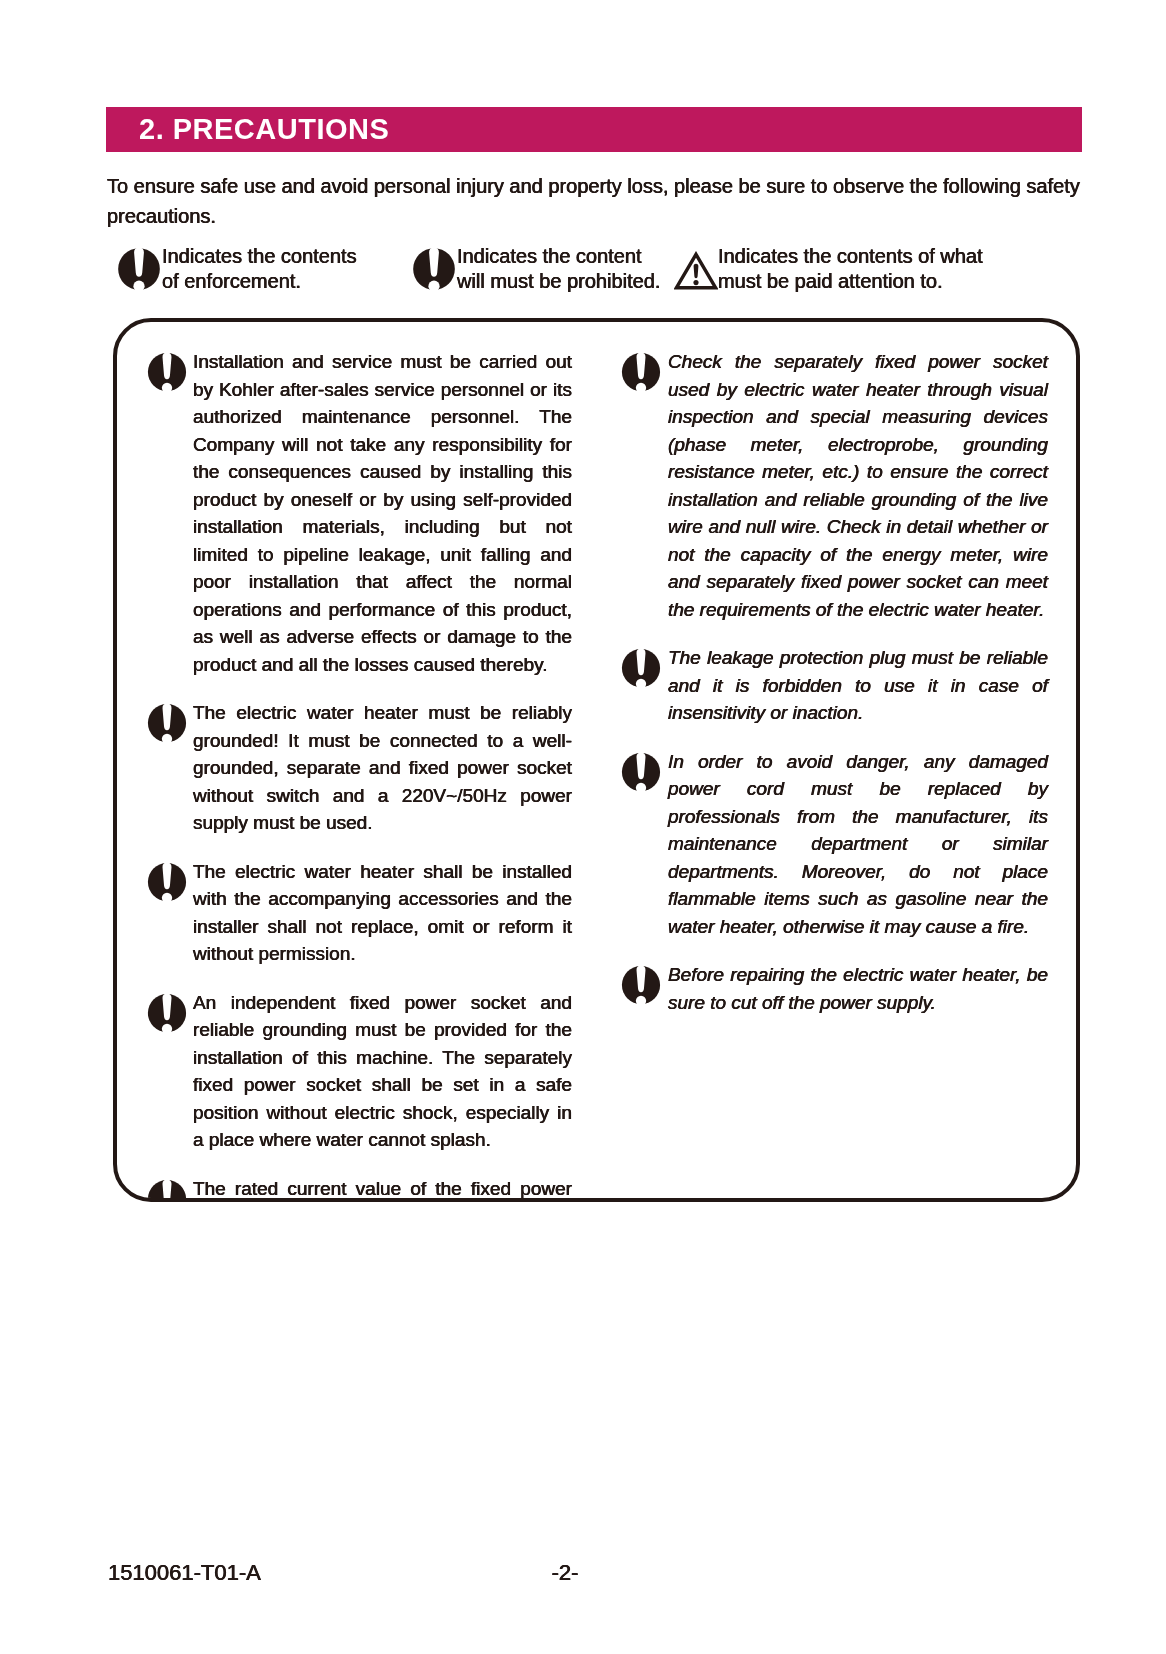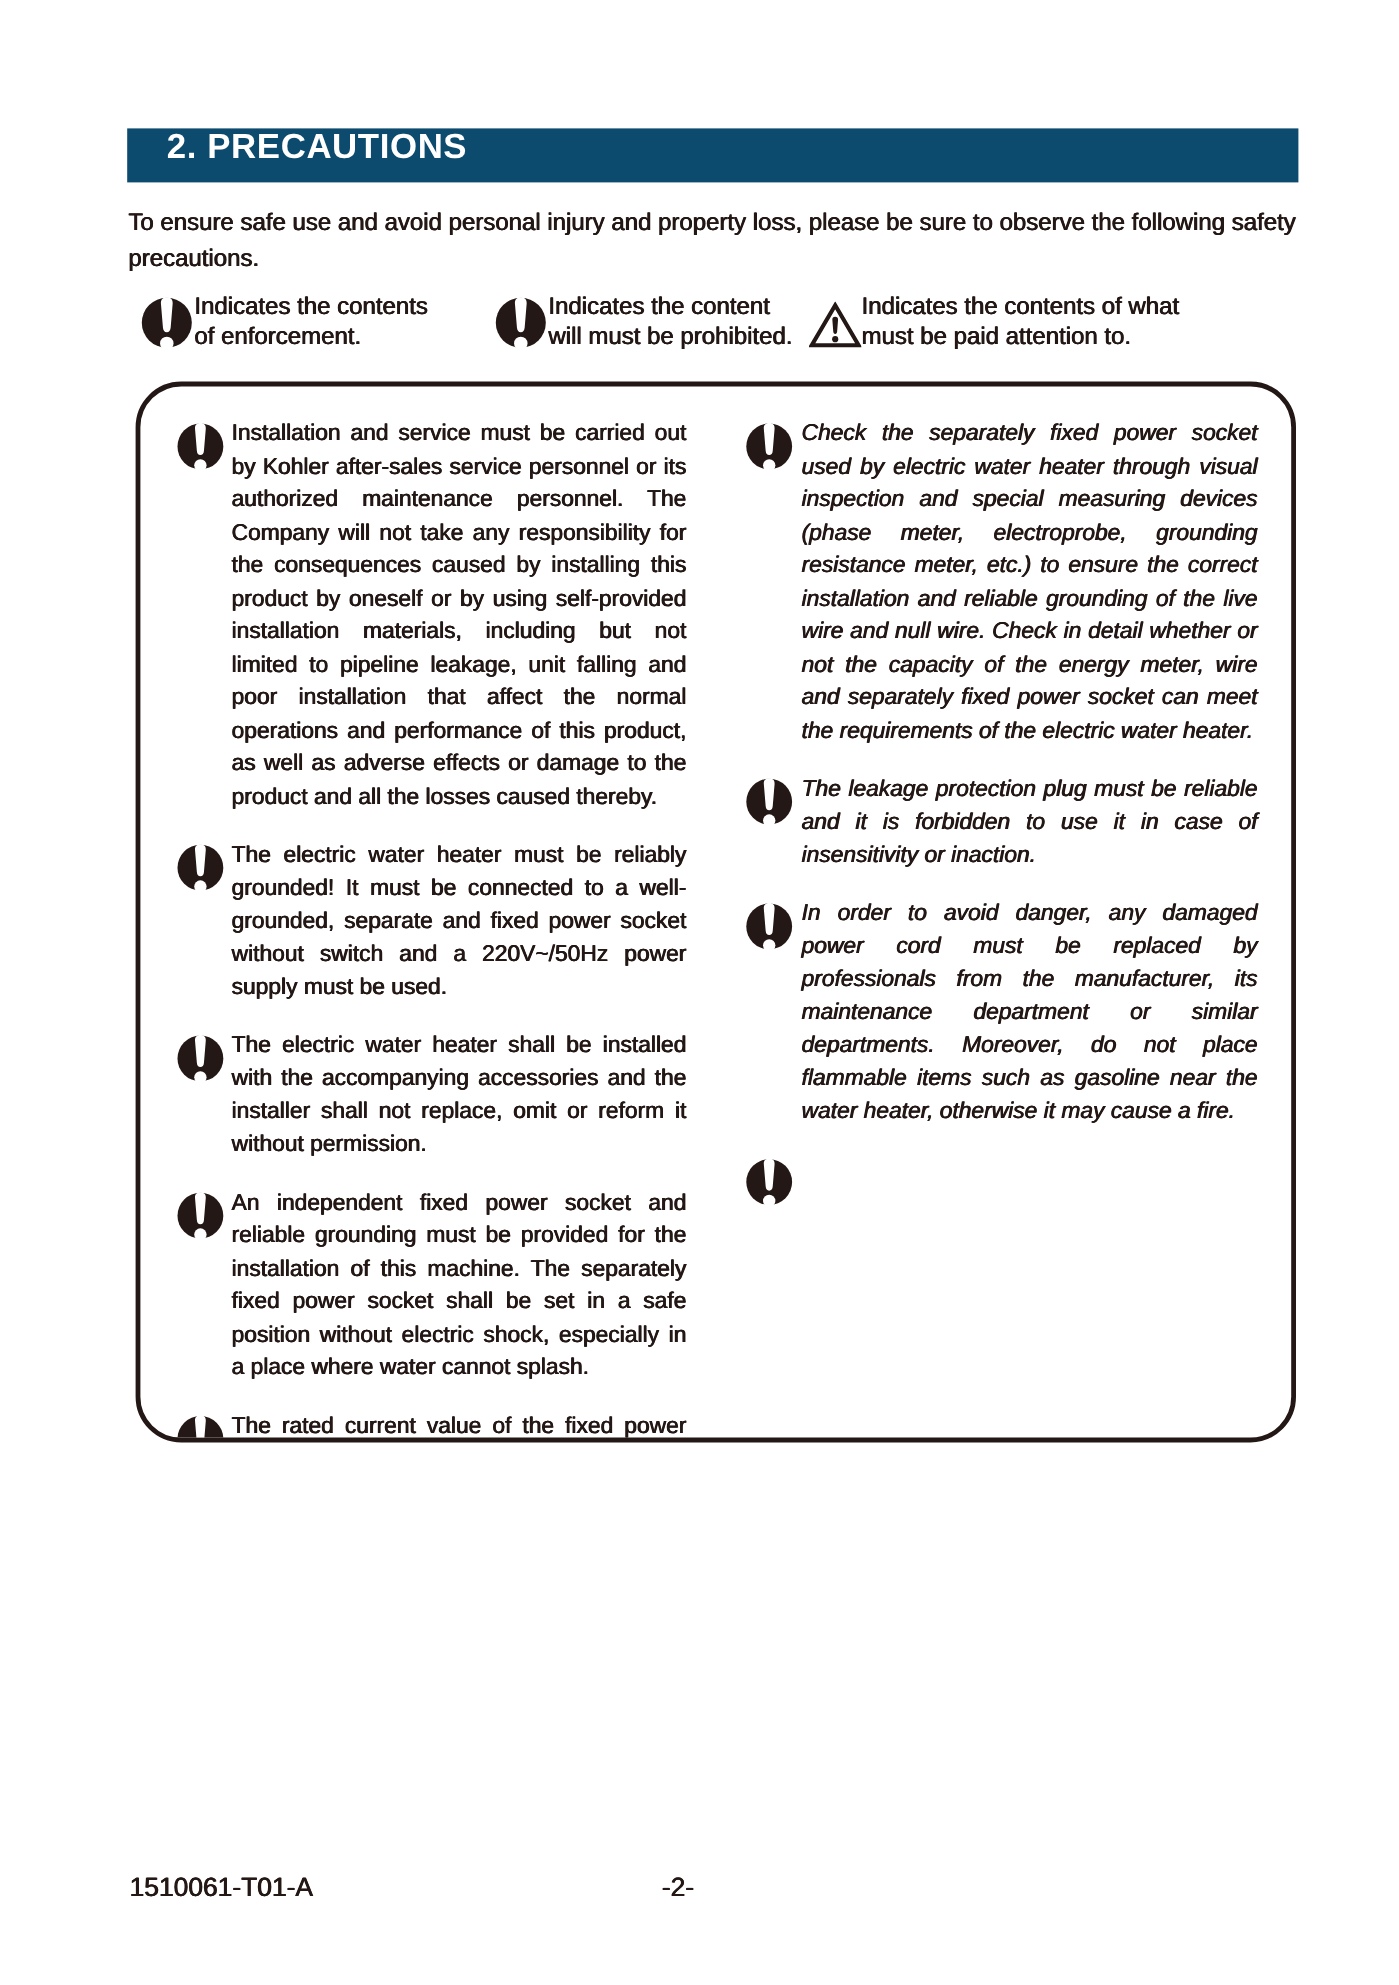--- a/index.html
+++ b/index.html
@@ -11,22 +11,22 @@
     font-family:"Liberation Sans","DejaVu Sans",sans-serif;
     color:#231815;
     overflow:hidden;
     text-shadow:0.35px 0 0 currentColor, -0.35px 0 0 currentColor;
   }
 
   
   .title-bar {
     position:absolute; left:106px; top:107px;
     width:976px; height:45px;
-    background:#0c4a6e;
-    display:flex; 
+    background:#be185d;
+    display:flex; align-items:center;
     padding-left:33px;
   }
   .title-bar .title-text {
     color:#ffffff; font-size:29px; font-weight:bold; letter-spacing:0.5px;
     text-shadow:none;
   }
 
   
   .intro {
     position:absolute; left:107px; top:171px;
@@ -184,20 +184,21 @@
       <div class="item">
         <span class="micon"><svg width="42" height="46">
               <use href="#icon-mark"></use>
             </svg></span>
         <p class="itext">In order to avoid danger, any damaged power cord must be replaced by professionals from the manufacturer, its maintenance department or similar departments. Moreover, do not place flammable items such as gasoline near the water heater, otherwise it may cause a fire.</p>
       </div>
       <div class="item">
         <span class="micon"><svg width="42" height="46">
               <use href="#icon-mark"></use>
             </svg></span>
+        <p class="itext">Before repairing the electric water heater, be sure to cut off the power supply.</p>
       </div>
     </div>
 
   </div>
 
   <span class="doc-code">1510061-T01-A</span>
   <span class="page-num">-2-</span>
 
 </div>
 

